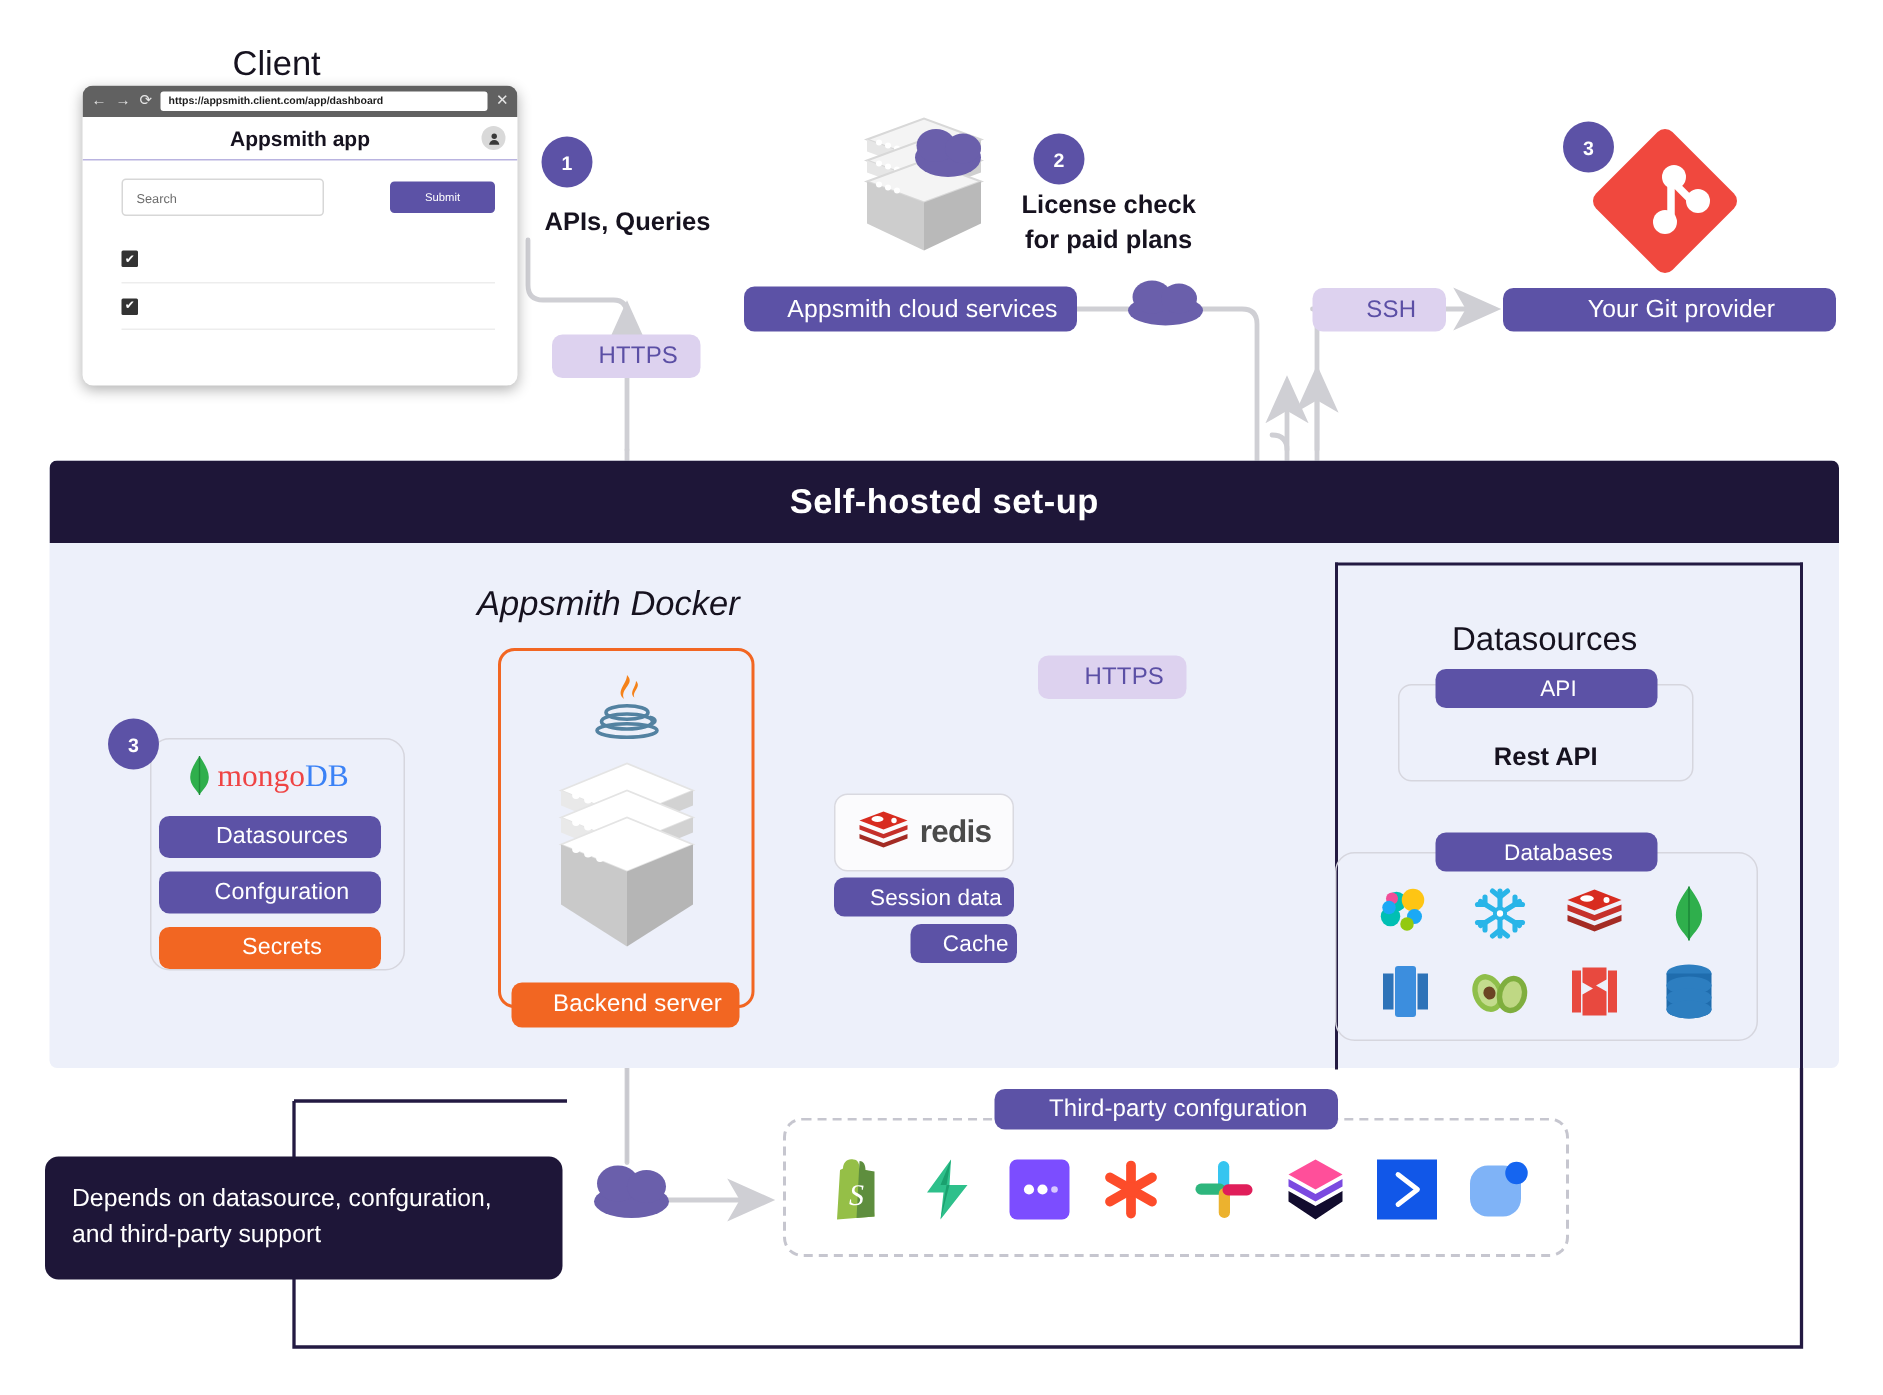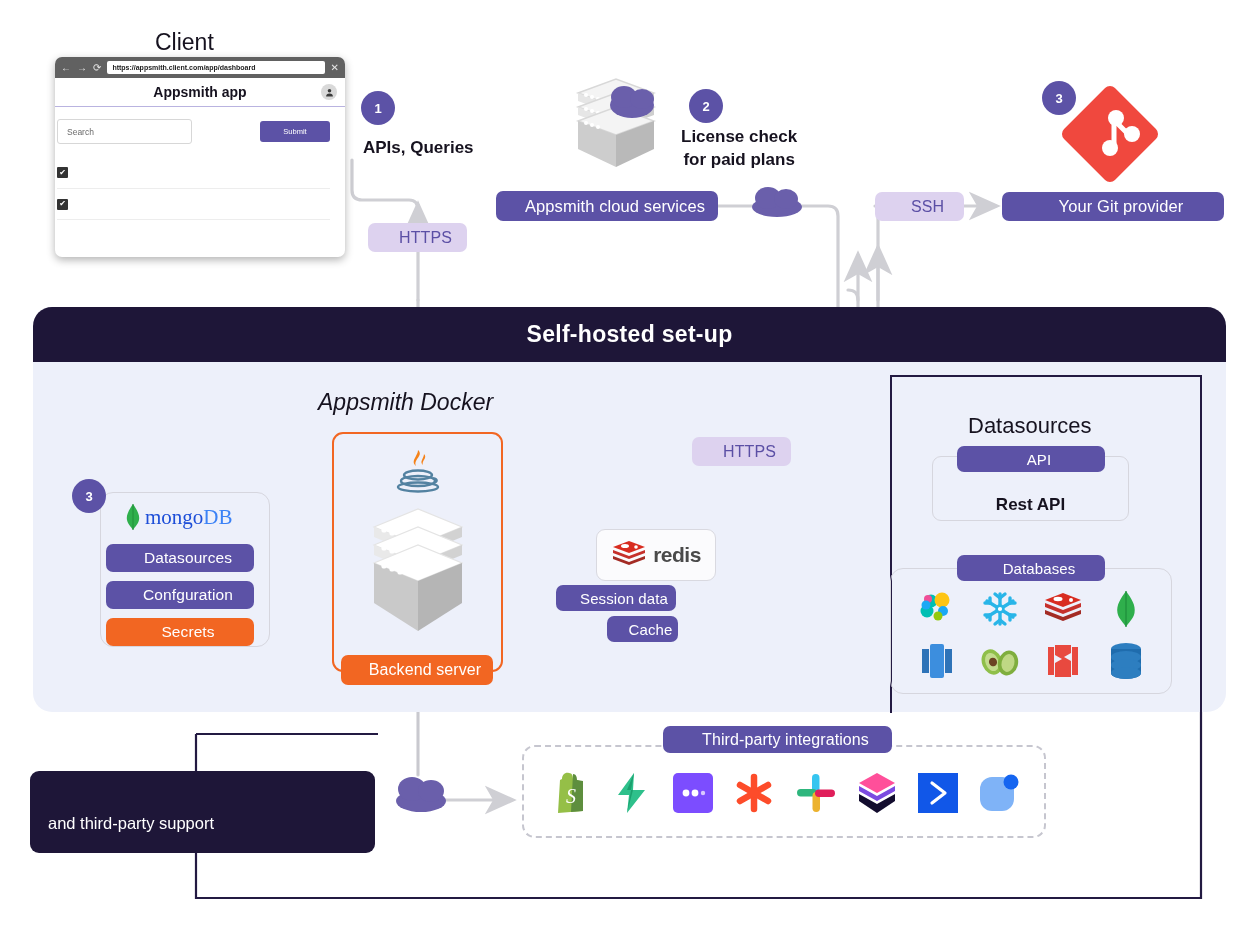--- a/index.html
+++ b/index.html
@@ -48,21 +48,21 @@
   #app-header {
     height:29px; border-bottom:1.5px solid #b9b3e0;
     display:flex; align-items:center; justify-content:center; position:relative;
   }
   #app-title { font-size:14px; font-weight:bold; color:#16121f; }
   #avatar {
     position:absolute; right:8px; width:16px; height:16px; border-radius:50%;
     background:#d9d9d9; display:flex; align-items:center; justify-content:center;
     font-size:9px; color:#3a3a3a;
   }
-  #app-body { padding:12px 15px 0 2px; }
+  #app-body { padding:12px 15px 0 26px; }
   #row1 { display:flex; align-items:center; justify-content:space-between; }
   #search-input {
     width:135px; height:25px; border:1px solid #d7d7d7; border-radius:3px;
     font-size:8.5px; color:#6b6b6b; display:flex; align-items:center; padding-left:9px;
     background:#fff;
   }
   #submit-btn {
     width:70px; height:21px; background:#5c52a6; border-radius:3px; color:#fff;
     font-size:7.5px; display:flex; align-items:center; justify-content:center;
   }
@@ -72,21 +72,21 @@
     width:11px; height:11px; background:#333; border-radius:1px;
     display:flex; align-items:center; justify-content:center;
     color:#fff; font-size:8px; line-height:1;
   }
   #tbl { margin-top:13px; }
   #tbl-last { border-top:1px solid #ededed; }
 
   
   #selfhost {
     left:33px; top:307px; width:1193px; height:405px;
-    background:#edf0fa; border-radius:19px; overflow:hidden;
+    background:#edf0fa; border-radius:5px; overflow:hidden;
   }
   #selfhost-head {
     height:55px; background:#1e1638; color:#fff;
     display:flex; align-items:center; justify-content:center;
     font-size:23px; font-weight:bold; letter-spacing:.3px;
   }
 
   
   #docker-box {
     left:332px; top:432px; width:171px; height:240px;
@@ -103,21 +103,21 @@
   }
   #mongo-logo { left:124px; top:503px; display:flex; align-items:center; gap:3px; }
   .mongo-txt { font-family:"Liberation Serif", serif; font-size:21px; }
   #mongo-pills { left:106px; top:544px; display:flex; flex-direction:column; gap:9px; }
   #mongo-pills .pill { width:148px; height:28px; font-size:15.5px; }
 
   
   #redis-box {
     left:556px; top:529px; width:120px; height:52px;
     border:1.6px solid #d9d9e0; border-radius:9px; background:#fbfbfd;
-    display:flex; align-items:center; justify-content:center; gap:6px;margin-left:40px;
+    display:flex; align-items:center; justify-content:center; gap:6px;
   }
   .redis-txt { font-size:21px; color:#4a4a4a; font-weight:bold; letter-spacing:-.5px; }
   #redis-session { left:556px; top:585px; width:120px; height:26px; font-size:15px; }
   #redis-cache { left:580px; top:616px; width:71px; height:26px; font-size:15px;margin-left:27px; }
 
   
   #ds-outline {
     left:890px; top:375px; width:312px; height:338px;
     border-left:2.2px solid #231a42; border-top:2.2px solid #231a42;
     border-right:2.2px solid #231a42; border-bottom:none;
@@ -391,21 +391,21 @@
 
   <div class="abs pill lilac" id="lbl-https2">HTTPS</div>
 
   <div class="abs num" id="n3b">3</div>
   <div class="abs" id="mongo-box"></div>
   <div class="abs" id="mongo-logo">
     <svg width="18" height="28" viewBox="0 0 18 28">
       <path d="M9,1 C13,7 16,12 15,17 C14.2,21.5 10.6,24 9,27 C7.4,24 3.8,21.5 3,17 C2,12 5,7 9,1 Z" fill="#2faf4c"></path>
       <path d="M9,1 C9,9 9,20 9,27" stroke="#1f8a39" stroke-width="0.9" fill="none"></path>
     </svg>
-    <span class="mongo-txt"><span style="color:#1d4ed8">mongo</span><span style="color:#3b82f6">DB</span></span>
+    <span class="mongo-txt"><span style="color:#ef4444">mongo</span><span style="color:#3b82f6">DB</span></span>
   </div>
   <div class="abs" id="mongo-pills">
     <div class="pill">Datasources</div>
     <div class="pill">Confguration</div>
     <div class="pill orange">Secrets</div>
   </div>
 
   <div class="abs" id="redis-box">
     <svg width="36" height="32" viewBox="0 0 36 32">
       <g>
@@ -515,21 +515,21 @@
         <ellipse cx="19" cy="8" rx="15" ry="6" fill="#2d7ec0"></ellipse>
         <path d="M4,8 L4,32 A15,6 0 0 0 34,32 L34,8 Z" fill="#1f6cad"></path>
         <ellipse cx="19" cy="16" rx="15" ry="6" fill="#2d7ec0"></ellipse>
         <ellipse cx="19" cy="24" rx="15" ry="6" fill="#2d7ec0"></ellipse>
         <ellipse cx="19" cy="32" rx="15" ry="6" fill="#2d7ec0"></ellipse>
       </svg>
     </span>
   </div>
 
   <div class="abs" id="tp-box"></div>
-  <div class="abs pill" id="tp-pill">Third-party integrations</div>
+  <div class="abs pill" id="tp-pill">Third-party confguration</div>
   <div class="abs" id="tp-icons">
 
     <span class="tpi">
       <svg width="38" height="44" viewBox="0 0 38 44">
         <path d="M10,8 C10,4 13,1 17,2 C20,2 21,5 21,8 L28,10 L31,40 L6,42 L8,9 Z" fill="#95bf47"></path>
         <path d="M21,3 C24,3 25,6 25,9 L31,10 L31,40 L19,41 Z" fill="#5e8e3e"></path>
         <text x="14" y="32" font-family="Liberation Serif, serif" font-size="20" font-style="italic" fill="#fff">S</text>
       </svg>
     </span>
 
@@ -597,18 +597,18 @@
         <g fill="#6a5fab">
       <ellipse cx="29" cy="30" rx="25" ry="11"></ellipse>
       <ellipse cx="20" cy="18" rx="14" ry="12"></ellipse>
       <ellipse cx="39" cy="20" rx="13" ry="11"></ellipse>
     </g>
       </svg>
   </div>
 
   <div class="abs" id="note">
     <div>
-      <br>
+      <span>Depends on datasource, confguration,</span><br>
       <span>and third-party support</span>
     </div>
   </div>
 
 </div>
 
 </body></html>

